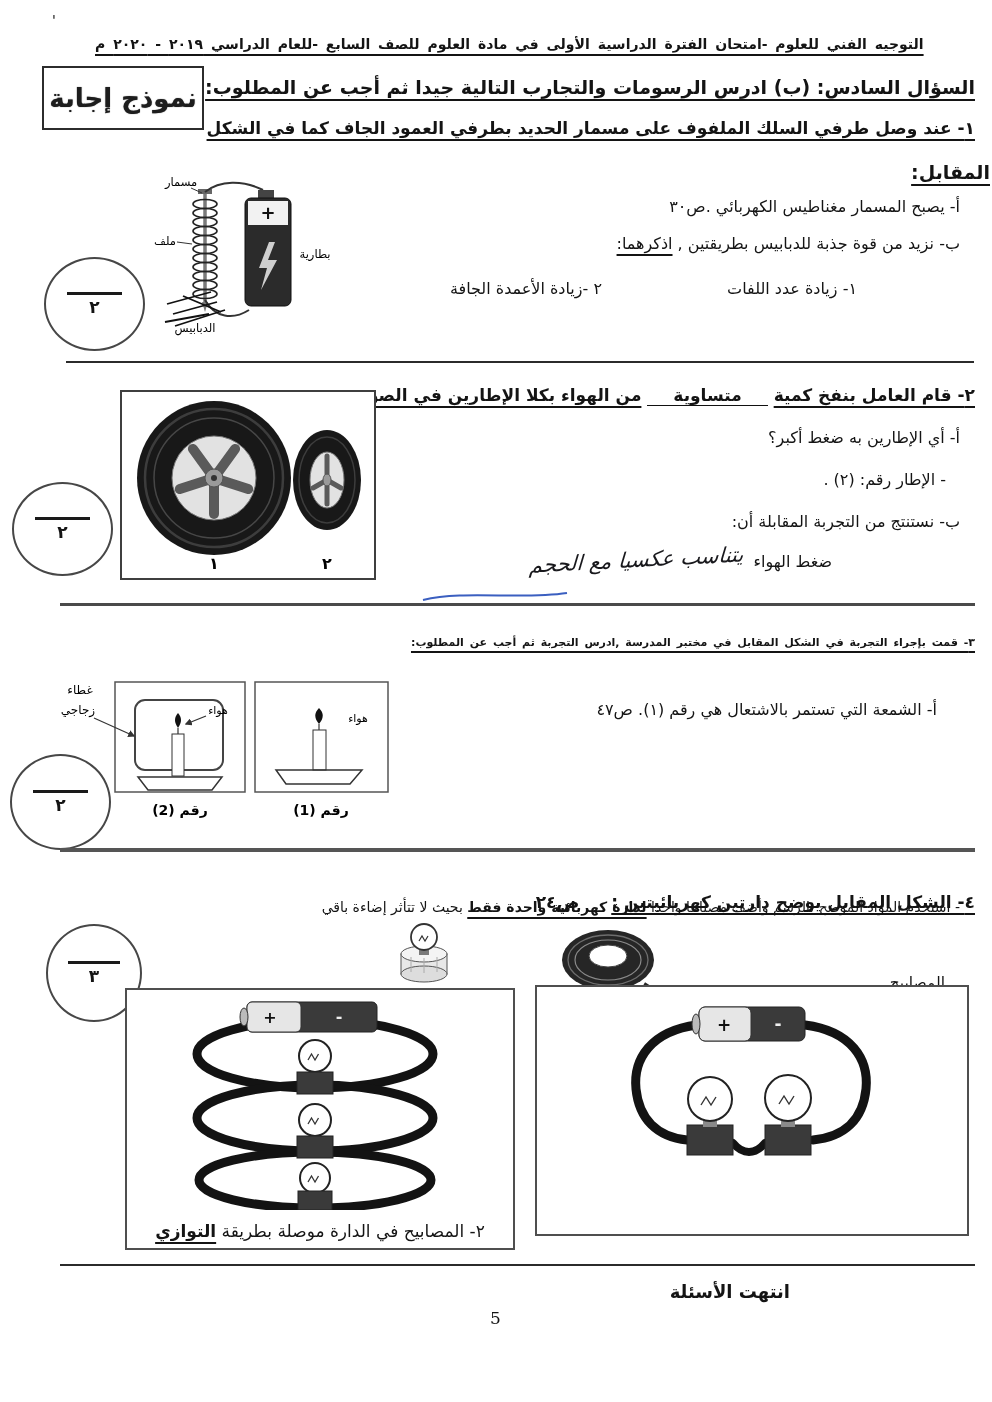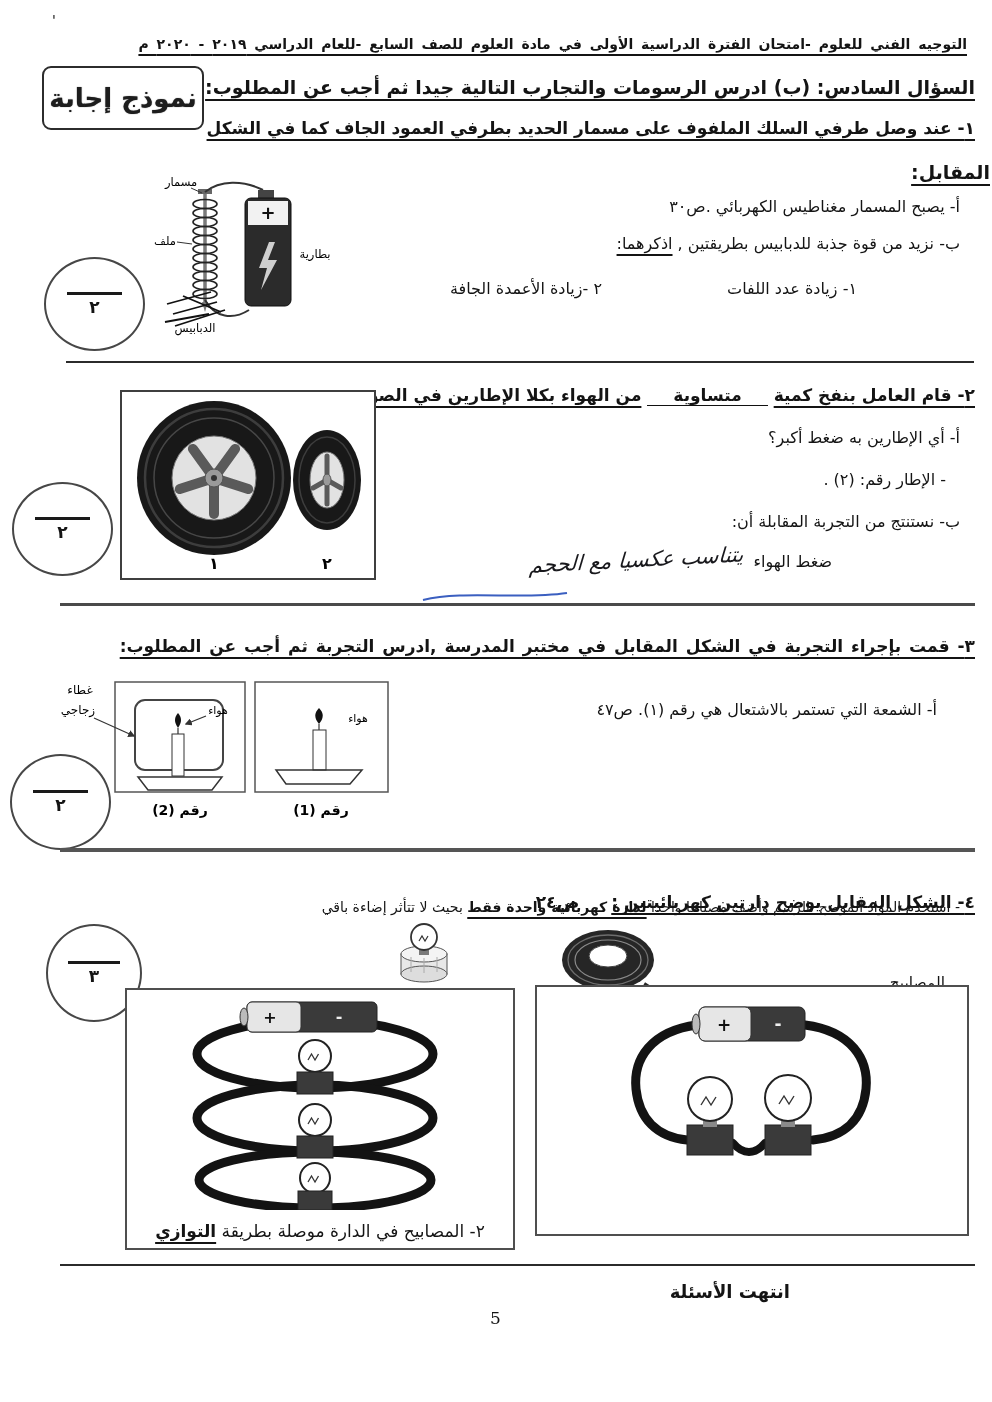--- a/index.html
+++ b/index.html
@@ -26,23 +26,23 @@
          text-shadow:0 0 1px #555;}
   svg text{font-family:"DejaVu Sans",sans-serif;}
 </style>
 </head>
 <body>
 
 <div class="page">
 
   <span class="abs" style="left:52px;top:12px;font-size:14px;">'</span>
 
-  <div class="abs rtl b u" style="left:95px;top:36px;width:872px;text-align:right;font-size:14px;word-spacing:3px;">التوجيه الفني للعلوم -امتحان الفترة الدراسية الأولى في مادة العلوم للصف السابع -للعام الدراسي ٢٠١٩ - ٢٠٢٠ م</div>
-
-  <div class="abs stamp" style="left:42px;top:66px;width:158px;height:60px;border-radius:9px;">نموذج إجابة</div>
+  <div class="abs rtl b u" style="left:95px;top:36px;width:872px;text-align:left;font-size:14px;word-spacing:3px;">التوجيه الفني للعلوم -امتحان الفترة الدراسية الأولى في مادة العلوم للصف السابع -للعام الدراسي ٢٠١٩ - ٢٠٢٠ م</div>
+
+  <div class="abs stamp" style="left:42px;top:66px;width:158px;height:60px;">نموذج إجابة</div>
 
   <div class="abs rtl b u" style="right:17px;top:76px;font-size:19px;">السؤال السادس: (ب) ادرس الرسومات والتجارب التالية جيدا ثم أجب عن المطلوب:</div>
 
   <div class="abs rtl b u" style="right:17px;top:118px;font-size:17px;">١- عند وصل طرفي السلك الملفوف على مسمار الحديد بطرفي العمود الجاف كما في الشكل</div>
   <div class="abs rtl b u" style="right:2px;top:161px;font-size:19px;">المقابل:</div>
 
   <div class="abs rtl body-text" style="right:32px;top:197px;">أ- يصبح المسمار مغناطيس الكهربائي .ص٣٠</div>
   <div class="abs rtl body-text" style="right:32px;top:234px;">
     <span>ب- نزيد من قوة جذبة للدبابيس بطريقتين , </span><span class="u">اذكرهما:</span>
   </div>
@@ -149,21 +149,21 @@
     <path d="M8,12 C50,2 105,12 152,5" stroke="#3b5fc0" stroke-width="2" fill="none"></path>
   </svg>
 
   <div class="abs grade" style="left:12px;top:482px;width:97px;height:90px;">
     <div class="bar"></div>
     <span class="num">٢</span>
   </div>
 
   <div class="abs hr" style="left:60px;top:603px;width:915px;height:3px;background:#4a4a4a;"></div>
 
-  <div class="abs rtl b u" style="right:17px;top:636px;font-size:17px;word-spacing:2px;margin-left:36px;">٣- قمت بإجراء التجربة في الشكل المقابل في مختبر المدرسة ,ادرس التجربة ثم أجب عن المطلوب:</div>
+  <div class="abs rtl b u" style="right:17px;top:636px;font-size:11px;word-spacing:2px;margin-left:36px;">٣- قمت بإجراء التجربة في الشكل المقابل في مختبر المدرسة ,ادرس التجربة ثم أجب عن المطلوب:</div>
 
   <svg class="abs" style="left:58px;top:672px;" width="340" height="155" viewBox="0 0 340 155">
     <defs>
       <marker id="arr" viewBox="0 0 10 10" refX="8" refY="5" markerWidth="6" markerHeight="6" orient="auto">
         <path d="M0,0 L10,5 L0,10 z" fill="#333"></path>
       </marker>
     </defs>
     <g>
       <rect x="57" y="10" width="130" height="110" fill="#fff" stroke="#555" stroke-width="1.5"></rect>
       <rect x="77" y="28" width="88" height="70" rx="10" fill="none" stroke="#444" stroke-width="2"></rect>

